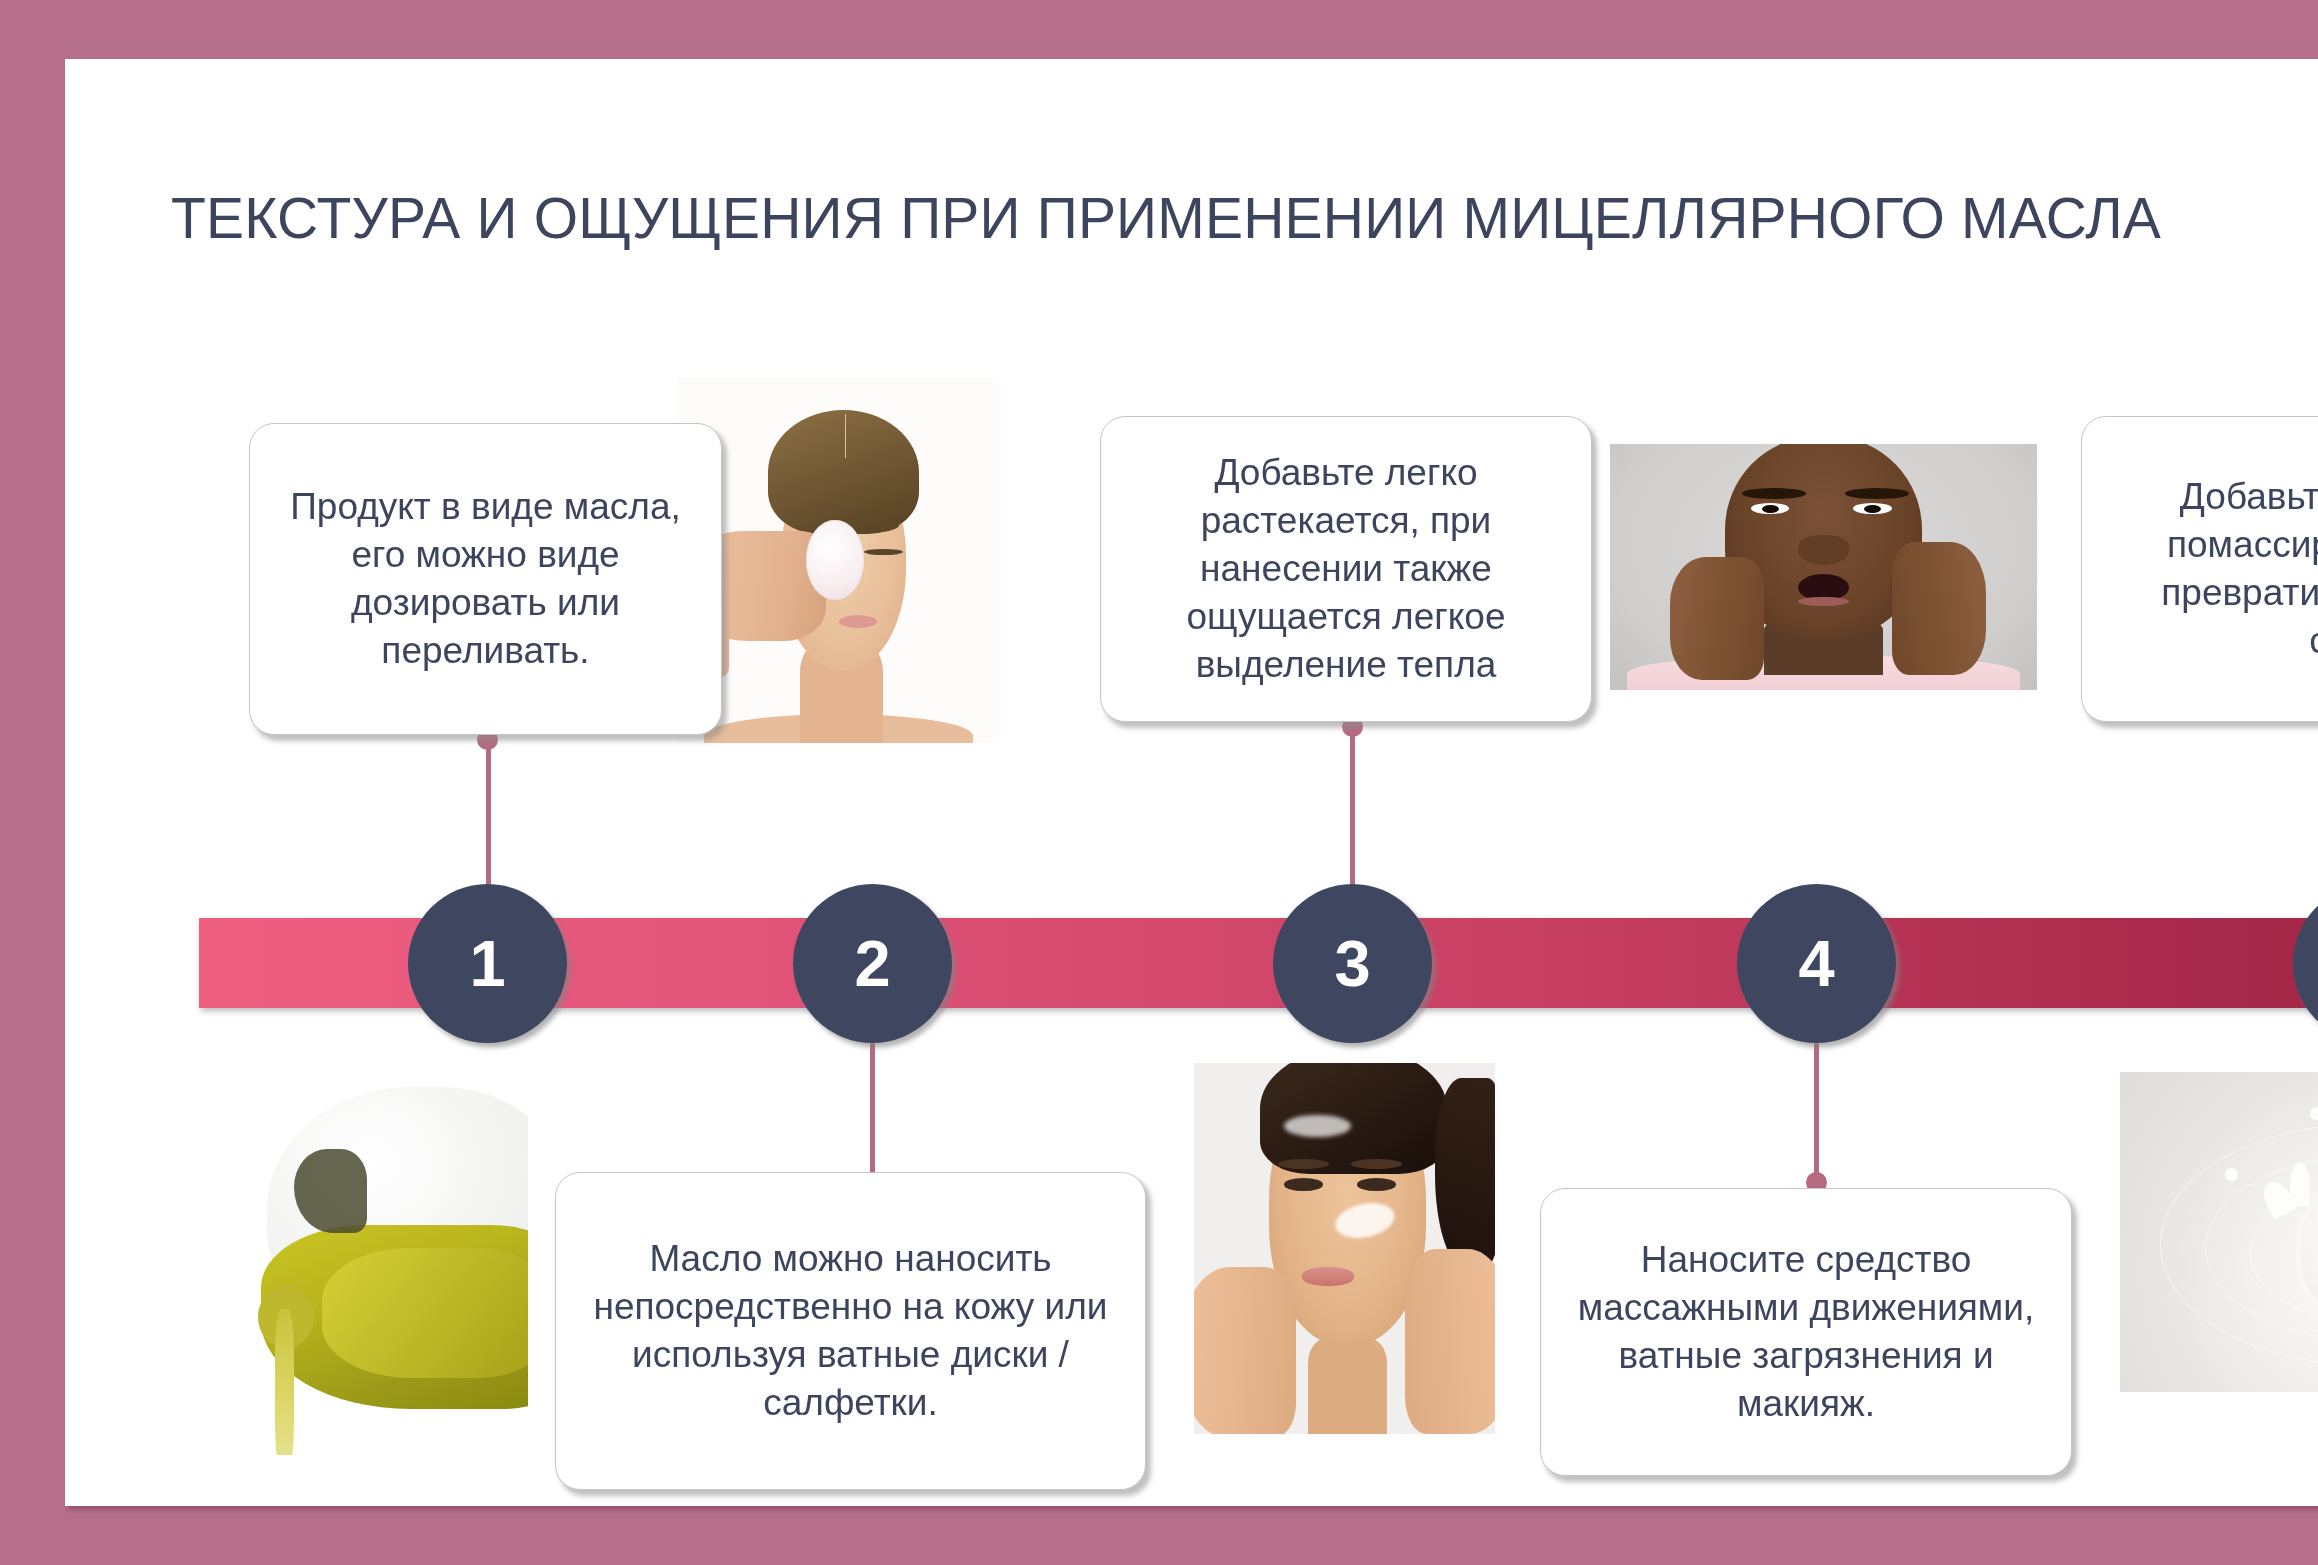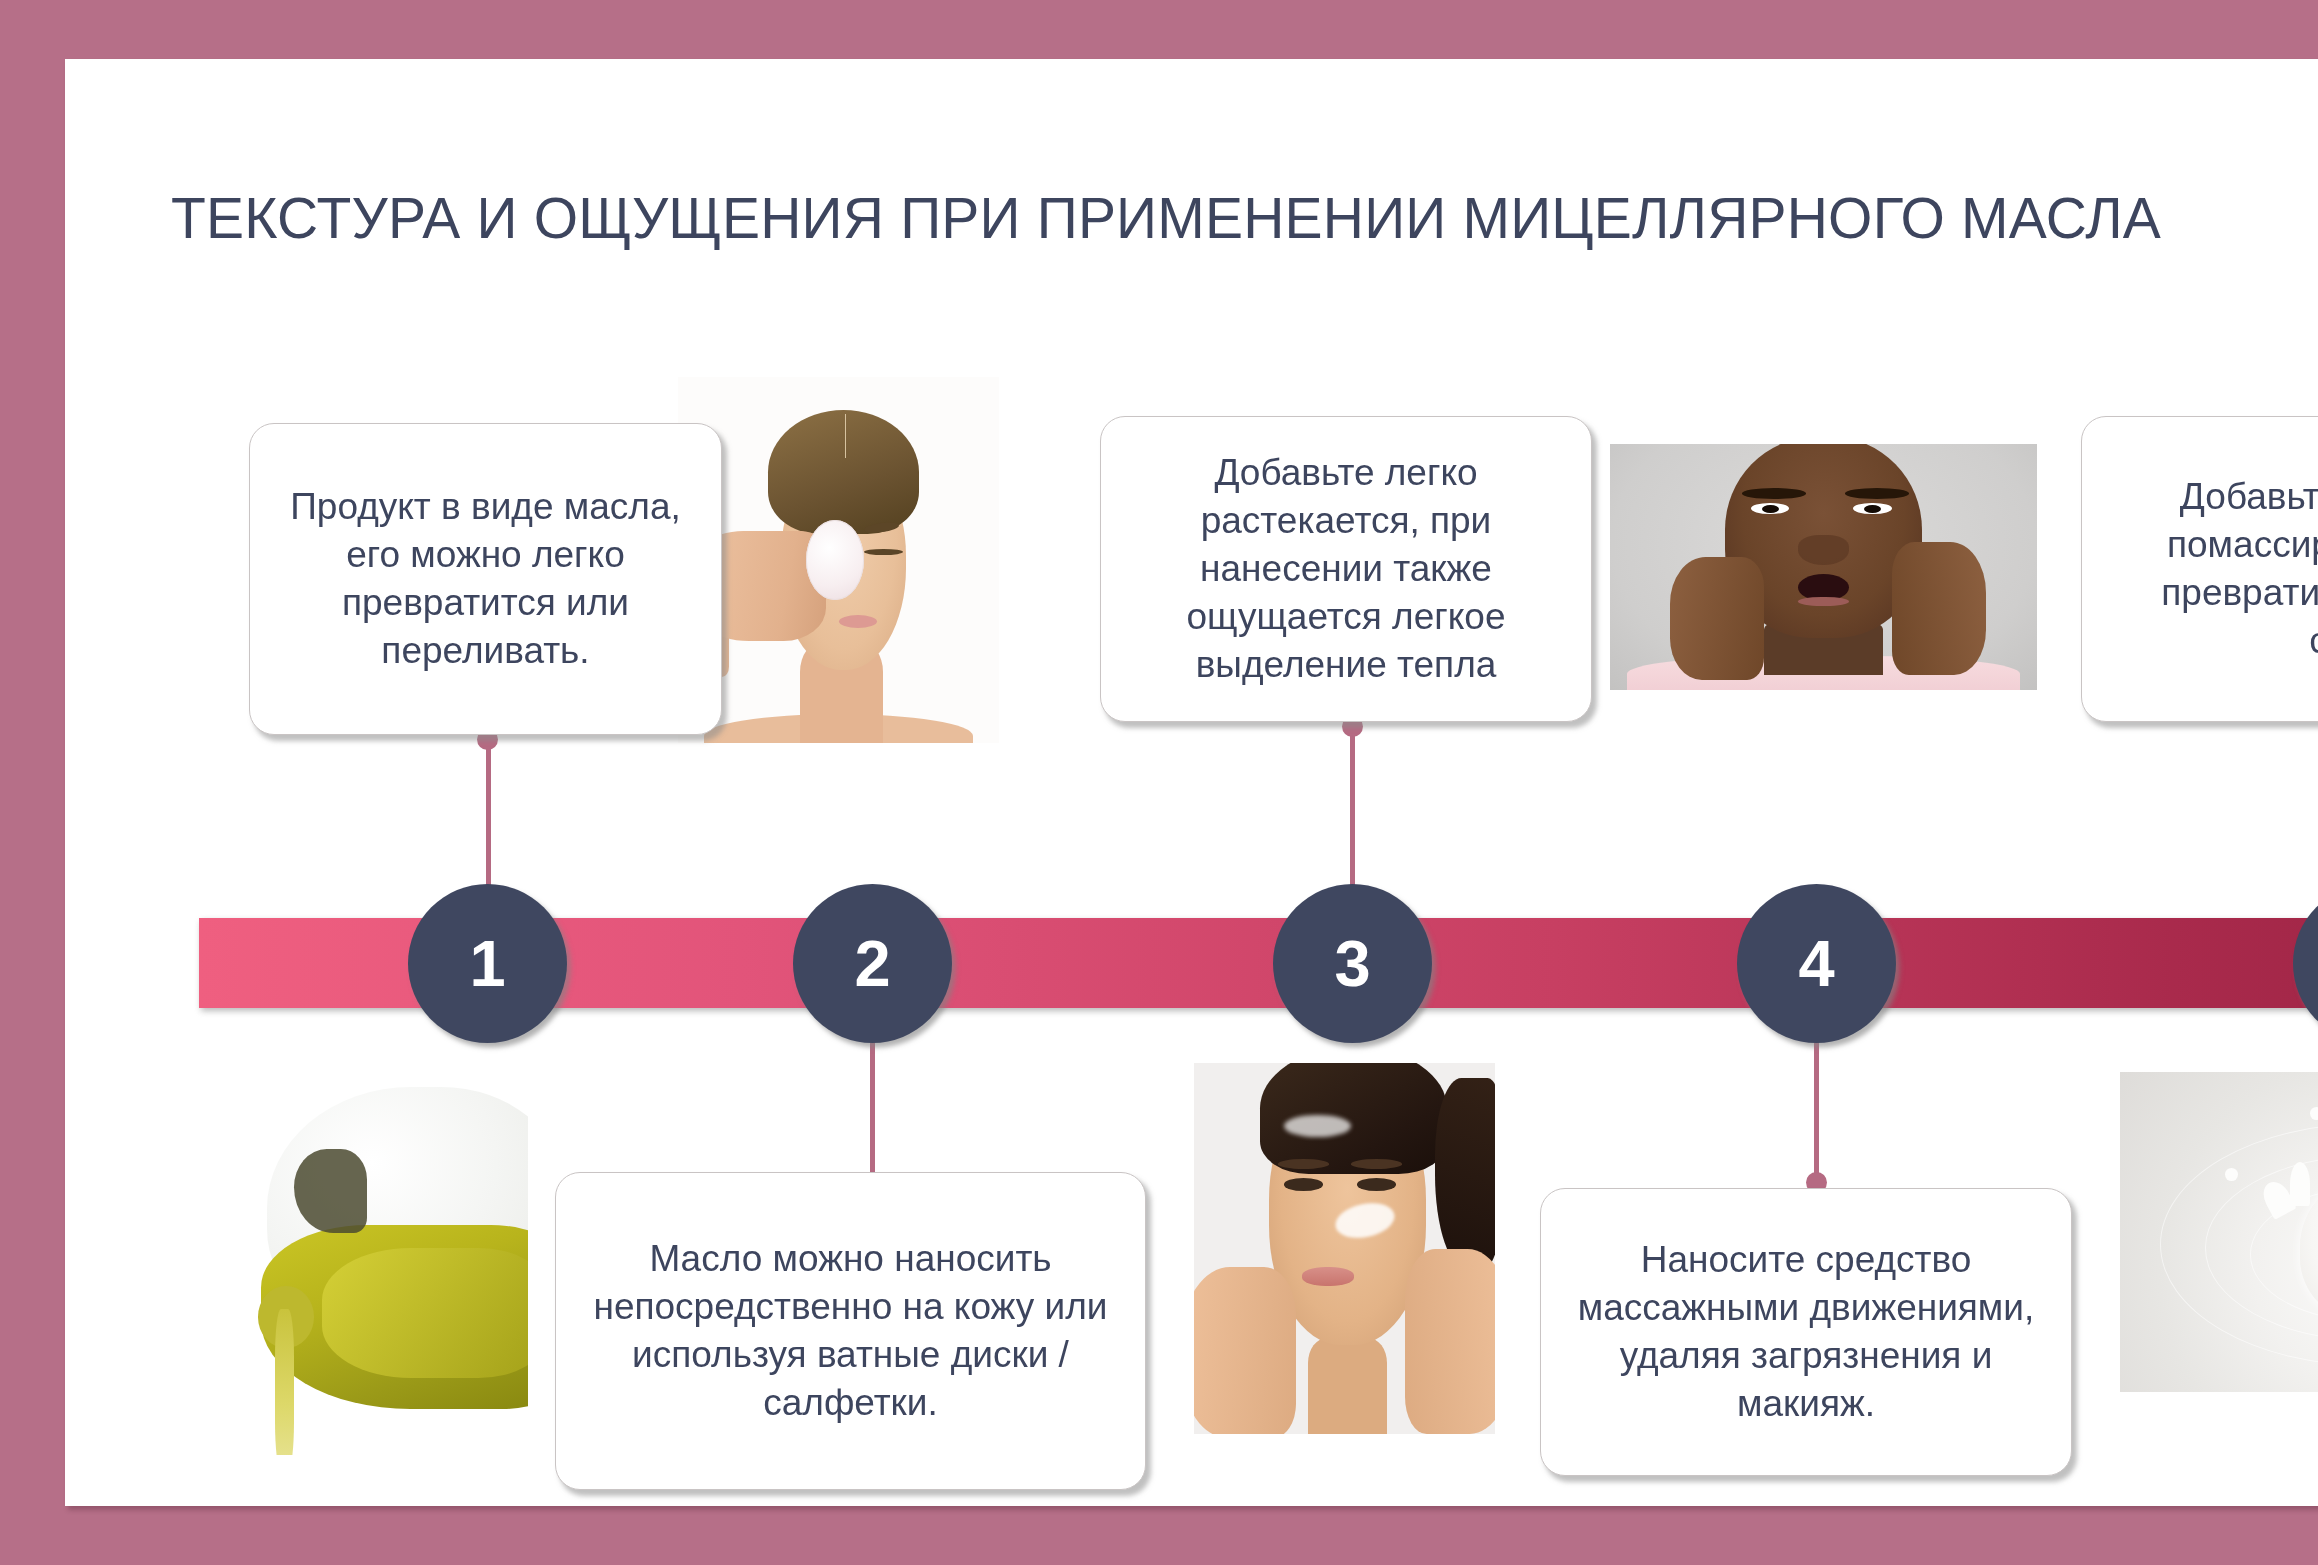--- a/index.html
+++ b/index.html
@@ -347,37 +347,37 @@
 
     <div class="connector" style="left:1285px; top:663px; height:213px;"></div>
     <div class="connector-dot" style="left:1277px; top:657px;"></div>
     <div class="connector-dot" style="left:1277px; top:856px;"></div>
 
     <div class="connector" style="left:1749px; top:933px; height:199px;"></div>
     <div class="connector-dot" style="left:1741px; top:927px;"></div>
     <div class="connector-dot" style="left:1741px; top:1113px;"></div>
 
     <div class="callout" style="left:184px; top:364px; width:473px; height:312px;">
-      <div class="callout-text">Продукт в виде масла, его можно легко превратится или переливать.</div>
+      <div class="callout-text">Продукт в виде масла, его можно виде дозировать или переливать.</div>
     </div>
 
     <div class="callout" style="left:1035px; top:357px; width:492px; height:306px;">
       <div class="callout-text">Добавьте легко растекается, при нанесении также ощущается легкое выделение тепла</div>
     </div>
 
     <div class="callout" style="left:2016px; top:357px; width:589px; height:306px;">
       <div class="callout-text">Добавьте теплую воду, помассируйте, средство превратится в молочко и смойте.</div>
     </div>
 
     <div class="callout" style="left:490px; top:1113px; width:591px; height:318px;">
       <div class="callout-text">Масло можно наносить непосредственно на кожу или используя ватные диски / салфетки.</div>
     </div>
 
     <div class="callout" style="left:1475px; top:1129px; width:532px; height:288px;">
-      <div class="callout-text">Наносите средство массажными движениями,  удаляя загрязнения и макияж.</div>
+      <div class="callout-text">Наносите средство массажными движениями,  ватные загрязнения и макияж.</div>
     </div>
 
     <div class="step-circle" style="left:343px; top:825px;">
       <span>1</span>
     </div>
     <div class="step-circle" style="left:728px; top:825px;">
       <span>2</span>
     </div>
     <div class="step-circle" style="left:1208px; top:825px;">
       <span>3</span>

